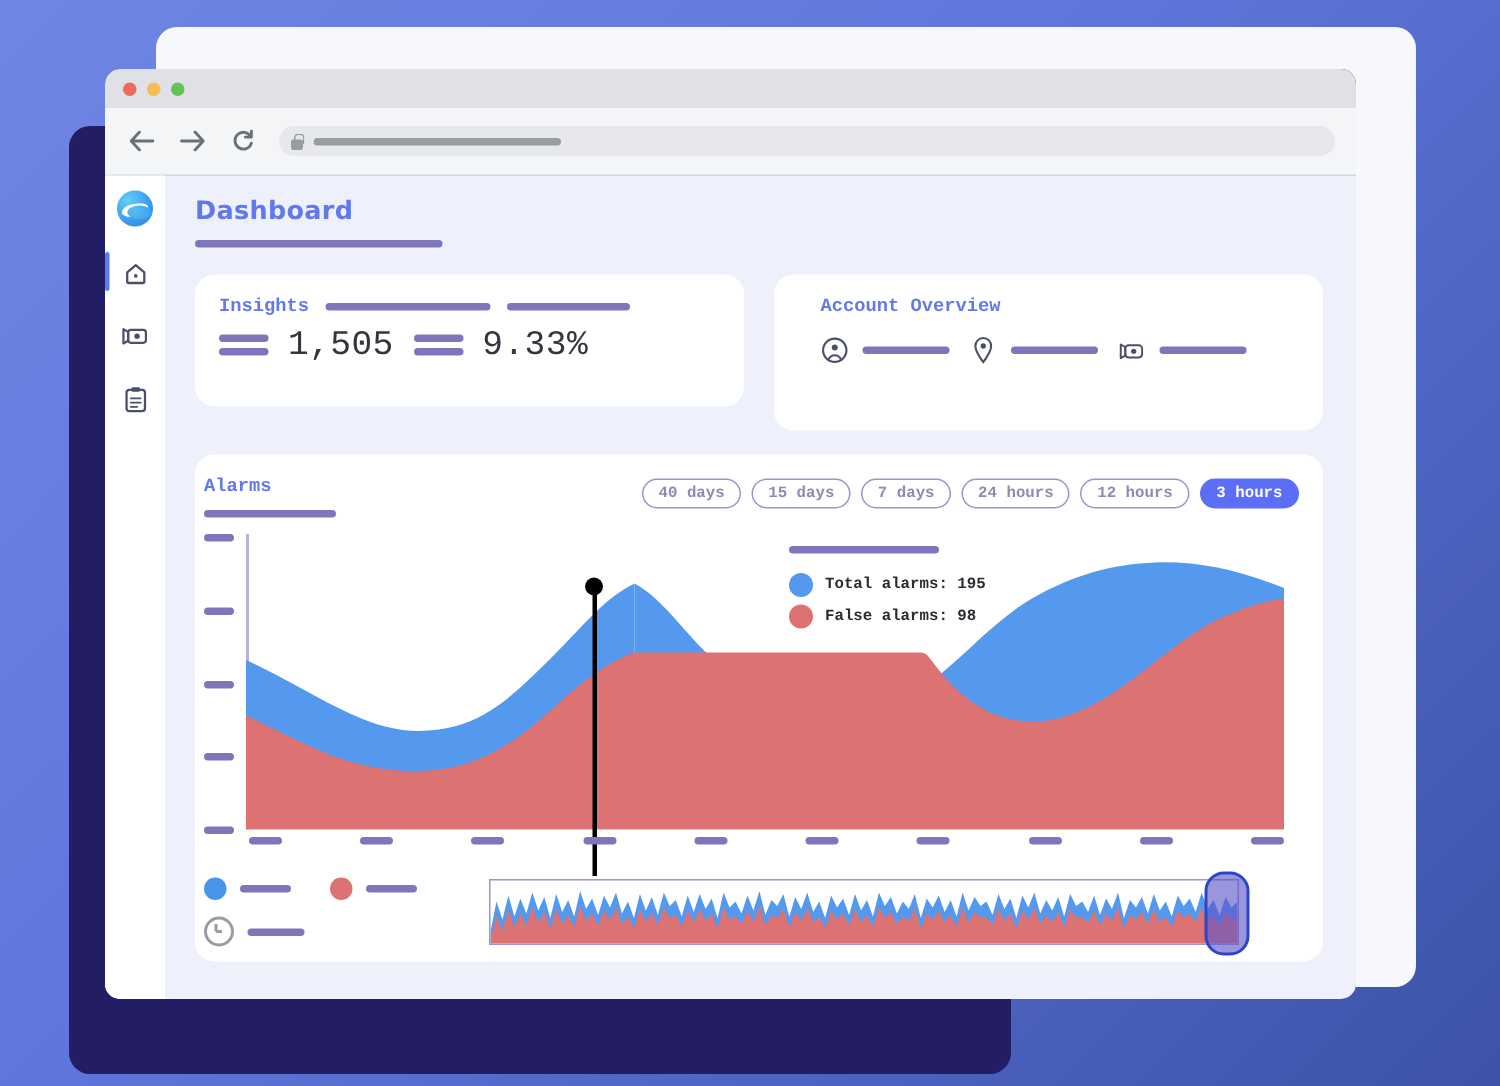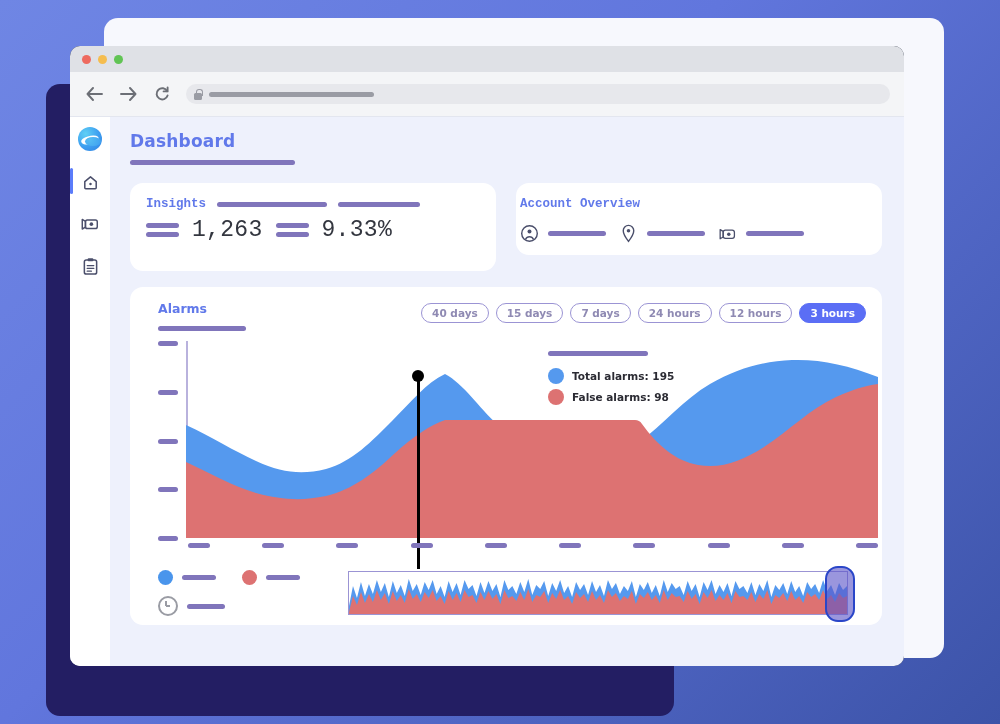--- a/index.html
+++ b/index.html
@@ -64,34 +64,34 @@
   .page-title{font-size:17px;font-weight:bold;color:#6179ea;letter-spacing:.2px;}
   .title-bar{height:5px;width:165px;background:#8075bb;border-radius:3px;margin-top:9px;}
 
   
   .ph{height:5px;background:#8075bb;border-radius:3px;display:inline-block;}
 
   
   .row{display:flex;gap:20px;margin-top:18px;font-family:Liberation Mono, monospace;}
   .card{background:#ffffff;border-radius:13px;}
   .card-insights{width:366px;height:88px;padding:14px 16px;box-sizing:border-box;}
-  .card-account{width:366px;height:72px;padding:14px 4px;box-sizing:border-box;}
+  .card-account{width:366px;height:104px;padding:14px 31px;box-sizing:border-box;}
   .card-h{font-size:12.5px;font-weight:bold;color:#6179ea;}
   .ins-head{display:flex;align-items:center;gap:11px;}
   .ins-row{display:flex;align-items:center;gap:13px;margin-top:6px;}
   .dbl{display:flex;flex-direction:column;gap:4px;}
   .dbl .ph{width:33px;}
   .metric{font-size:23px;color:#33363f;font-weight:normal;letter-spacing:.3px;}
   .acct-row{display:flex;align-items:center;gap:13px;margin-top:13px;}
   .acct-item{display:flex;align-items:center;gap:9px;}
   .acct-icon{width:19px;height:19px;color:#4b4f6b;display:flex;align-items:center;justify-content:center;}
 
   
-  .card-alarms{margin-top:16px;width:752px;height:338px;padding:14px 16px 0 28px;box-sizing:border-box;
-               position:relative;}
+  .card-alarms{margin-top:16px;width:752px;height:338px;padding:14px 16px 0 6px;box-sizing:border-box;
+               position:relative;font-family:Liberation Mono, monospace;}
   .alarms-head{display:flex;align-items:flex-start;justify-content:space-between;}
   .chips{display:flex;gap:7px;padding-top:2px;}
   .chip{border:1.3px solid #9b94d4;border-radius:11px;padding:3px 10px;font-size:10.5px;
         color:#8f8ab3;font-weight:bold;white-space:nowrap;background:#fff;}
   .chip.active{background:#5b6ef5;border-color:#5b6ef5;color:#ffffff;}
 
   
   .chartwrap{position:relative;width:720px;height:215px;margin-top:6px;}
   .yticks{position:absolute;left:0;top:0;width:22px;height:200px;display:flex;flex-direction:column;
           justify-content:space-between;}
@@ -207,21 +207,21 @@
           <div class="ins-head">
             <span class="card-h">Insights</span>
             <span class="ph" style="width:110px"></span>
             <span class="ph" style="width:82px"></span>
           </div>
           <div class="ins-row">
             <span class="dbl">
                 <span class="ph"></span>
                 <span class="ph"></span>
               </span>
-            <span class="metric">1,263</span>
+            <span class="metric">1,505</span>
             <span class="dbl">
                 <span class="ph"></span>
                 <span class="ph"></span>
               </span>
             <span class="metric">9.33%</span>
           </div>
         </div>
 
         <div class="card card-account">
           <div class="card-h">Account Overview</div>

